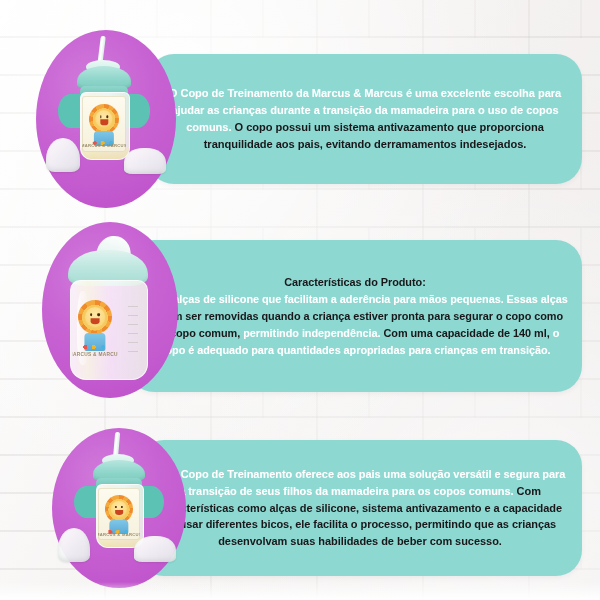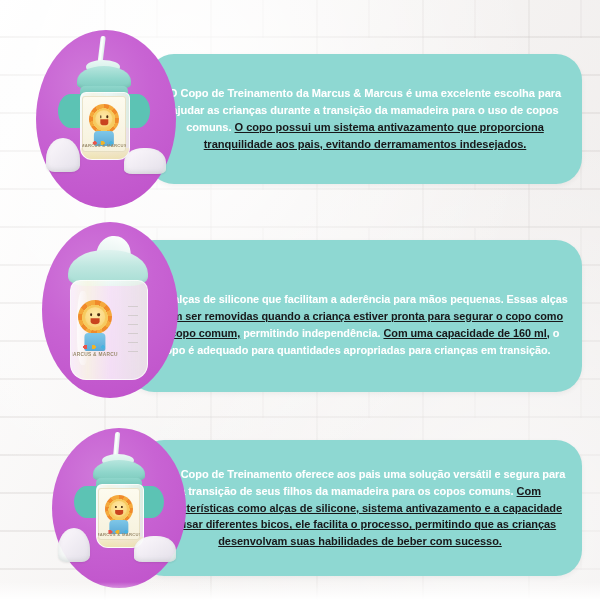--- a/index.html
+++ b/index.html
@@ -93,21 +93,21 @@
     line-height: 1.52;
     font-weight: 700;
     color: #ffffff;
     letter-spacing: -0.05px;
     margin: 0;
     text-shadow: 0 0 1px rgba(255,255,255,.25);
   }
   #panel-2 .card-text { font-size: 10.9px; line-height: 1.56; }
   #panel-3 .card-text { font-size: 11.0px; line-height: 1.52; }
 
-  .dark { color: #18181a; text-shadow: none; text-decoration: underline; }
+  .dark { color: #18181a; text-shadow: none; }
   .hl   { color: #ffffff; }
 
   
   .circle {
     position: absolute;
     border-radius: 50%;
     background: radial-gradient(circle at 38% 30%, #d07ada 0%, #c863d3 40%, #be50c9 100%);
   }
   #panel-1 .circle { left: 36px; top: 8px;  width: 140px; height: 178px; }
   #panel-2 .circle { left: 42px; top: 0px;  width: 136px; height: 176px; }
@@ -311,25 +311,25 @@
       <div class="nipple dome" style="left:10px;top:108px;width:34px;height:34px;"></div>
       <div class="nipple flat" style="left:88px;top:118px;width:42px;height:26px;"></div>
     </div>
   </div>
 </div>
 
 <div class="panel" id="panel-2">
 
   <div class="text-card">
     <p class="card-text">
-      <br>
+      <span class="dark">Características do Produto:</span><br>
       <span class="hl">Inclui alças de silicone que facilitam a aderência para mãos pequenas. Essas alças</span>
       <span class="dark">podem ser removidas quando a criança estiver pronta para segurar o copo como um copo comum,</span>
       <span class="hl">permitindo independência.</span>
-      <span class="dark">Com uma capacidade de 160 ml,</span>
+      <span class="dark">Com uma capacidade de 140 ml,</span>
       <span class="hl">o copo é adequado para quantidades apropriadas para crianças em transição.</span>
     </p>
   </div>
 
   <div class="circle">
     <div class="product">
       <div class="bottle2">
         <div class="b2-spout" style="left:56px;top:14px;width:34px;height:26px;"></div>
         <div class="b2-cap" style="left:26px;top:28px;width:80px;height:36px;"></div>
         <div class="b2-body" style="left:28px;top:58px;width:76px;height:98px;">

